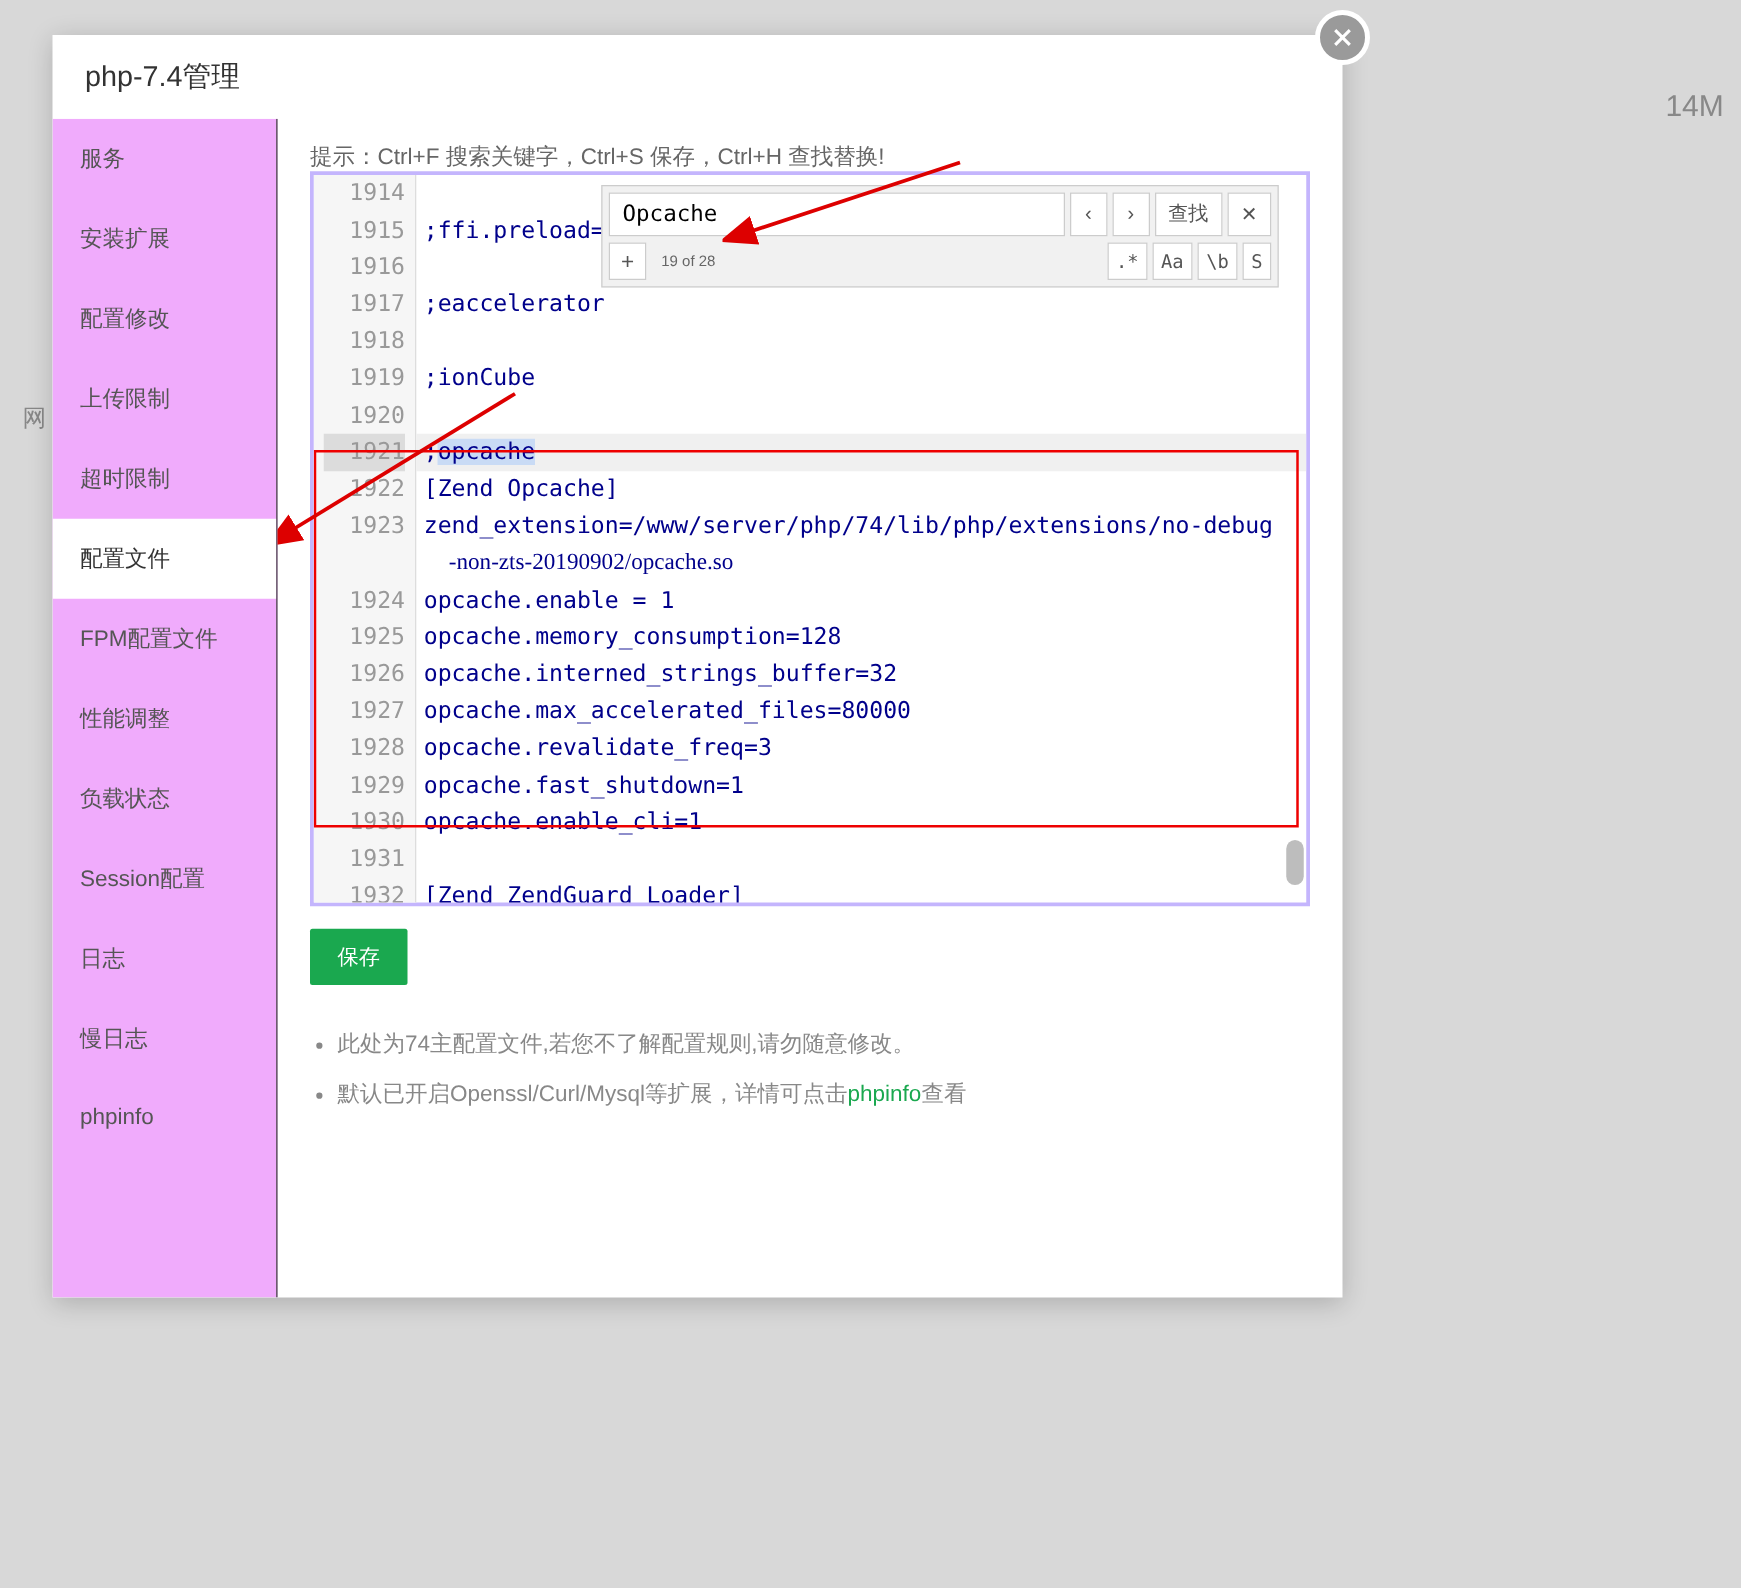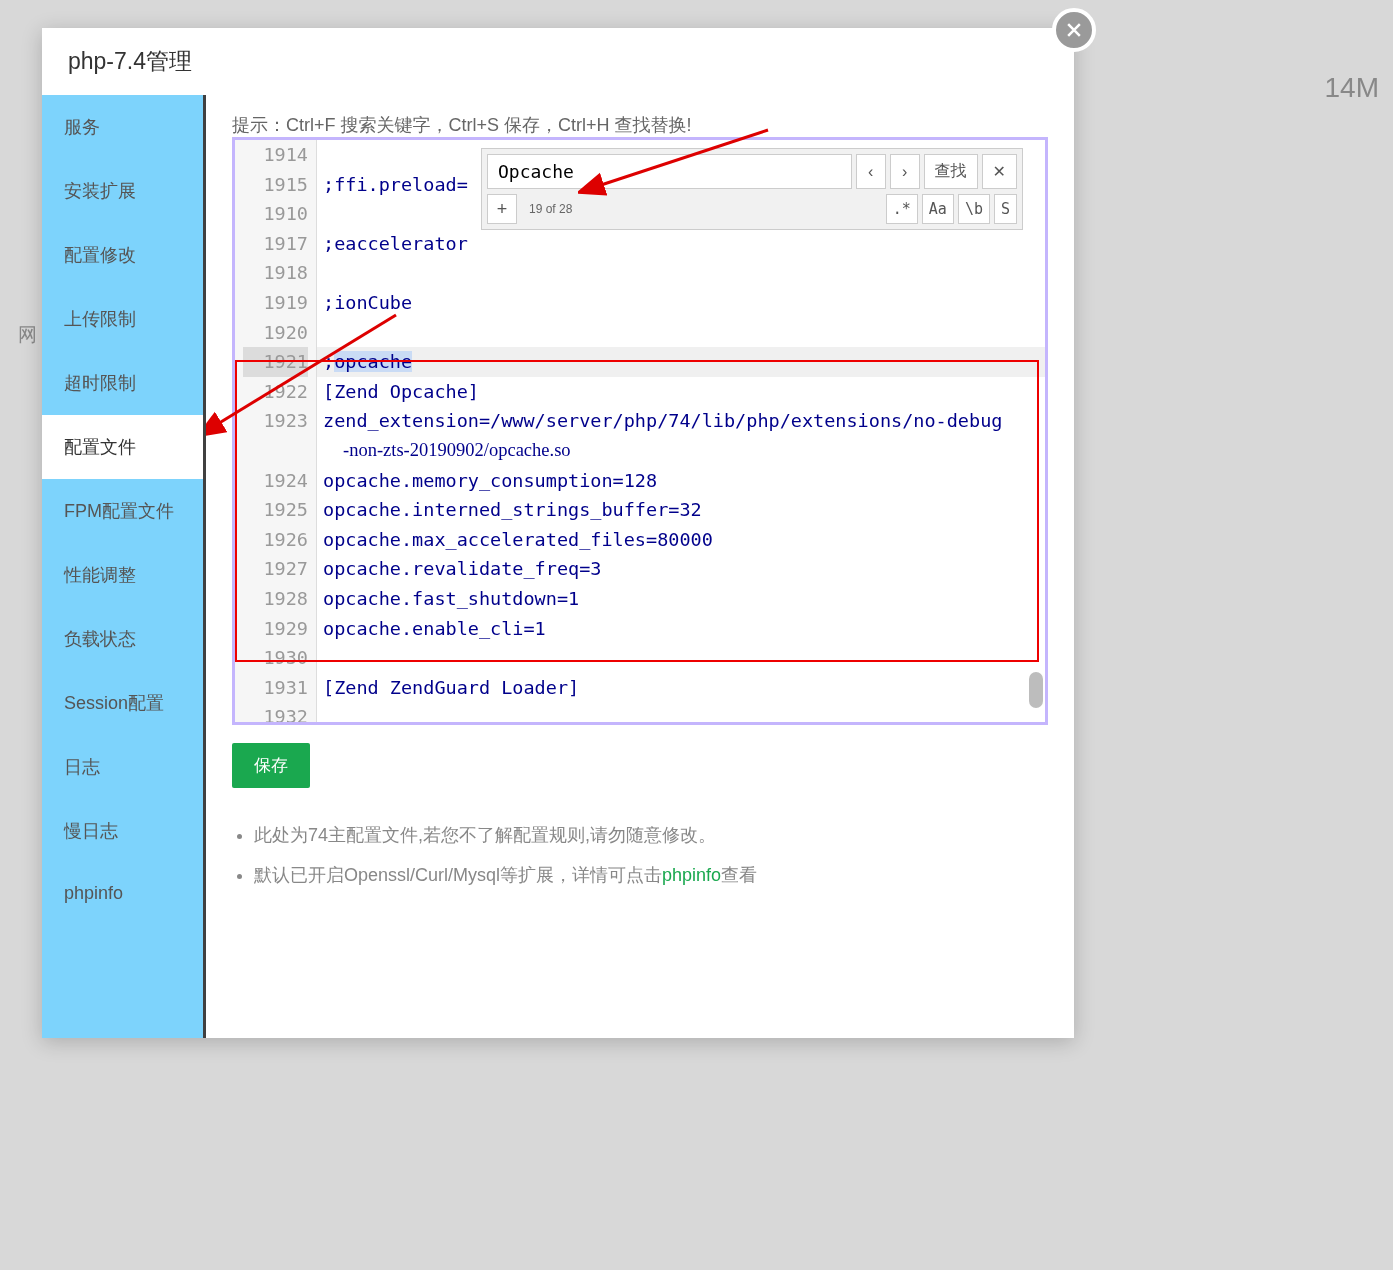--- a/index.html
+++ b/index.html
@@ -13,21 +13,21 @@
     }
     .backdrop {
       position: absolute;
       inset: 0;
       background: #d8d8d8;
     }
     .bg-text-1 {
       position: absolute;
       top: 72px;
       right: 14px;
-      font-size: 28px;
+      font-size: 24px;
       color: #888;
     }
     .bg-text-2 {
       position: absolute;
       top: 322px;
       left: 18px;
       font-size: 19px;
       color: #888;
     }
     .modal {
@@ -62,23 +62,23 @@
       font-size: 23px;
       color: #333;
       font-weight: normal;
     }
     .modal-body {
       flex: 1;
       display: flex;
       overflow: hidden;
     }
     .sidebar {
-      width: 164px;
-      background: #7dd3fc;
-      border-right: 3px solid #404040;
+      width: 180px;
+      background: #f0abfc;
+      border-right: 1px solid #404040;
       overflow-y: auto;
     }
     .sidebar-item {
       padding: 20px 22px;
       font-size: 18px;
       color: #555;
       cursor: pointer;
     }
     .sidebar-item.active {
       background: #fff;
@@ -303,21 +303,21 @@
       </div>
     <div class="content">
       <div class="tip">提示：Ctrl+F 搜索关键字，Ctrl+S 保存，Ctrl+H 查找替换!</div>
 
       <div class="editor-wrap">
         <div class="editor-scroll">
           <div class="editor">
             <div class="gutter" id="gutter">
                 <div class="gutter-line">1914</div>
                 <div class="gutter-line">1915</div>
-                <div class="gutter-line">1910</div>
+                <div class="gutter-line">1916</div>
                 <div class="gutter-line">1917</div>
                 <div class="gutter-line">1918</div>
                 <div class="gutter-line">1919</div>
                 <div class="gutter-line">1920</div>
                 <div class="gutter-line active">1921</div>
                 <div class="gutter-line">1922</div>
                 <div class="gutter-line">1923</div>
                 <div class="gutter-line"></div>
                 <div class="gutter-line">1924</div>
                 <div class="gutter-line">1925</div>
@@ -334,20 +334,21 @@
                 <div class="code-line">;ffi.preload=</div>
                 <div class="code-line"></div>
                 <div class="code-line">;eaccelerator</div>
                 <div class="code-line"></div>
                 <div class="code-line">;ionCube</div>
                 <div class="code-line"></div>
                 <div class="code-line active-line"><span>;</span><span class="hl">opcache</span></div>
                 <div class="code-line">[Zend Opcache]</div>
                 <div class="code-line">zend_extension=/www/server/php/74/lib/php/extensions/no-debug</div>
                 <div class="code-line wrapped">-non-zts-20190902/opcache.so</div>
+                <div class="code-line">opcache.enable = 1</div>
                 <div class="code-line">opcache.memory_consumption=128</div>
                 <div class="code-line">opcache.interned_strings_buffer=32</div>
                 <div class="code-line">opcache.max_accelerated_files=80000</div>
                 <div class="code-line">opcache.revalidate_freq=3</div>
                 <div class="code-line">opcache.fast_shutdown=1</div>
                 <div class="code-line">opcache.enable_cli=1</div>
                 <div class="code-line"></div>
                 <div class="code-line">[Zend ZendGuard Loader]</div>
               </div>
           </div>

